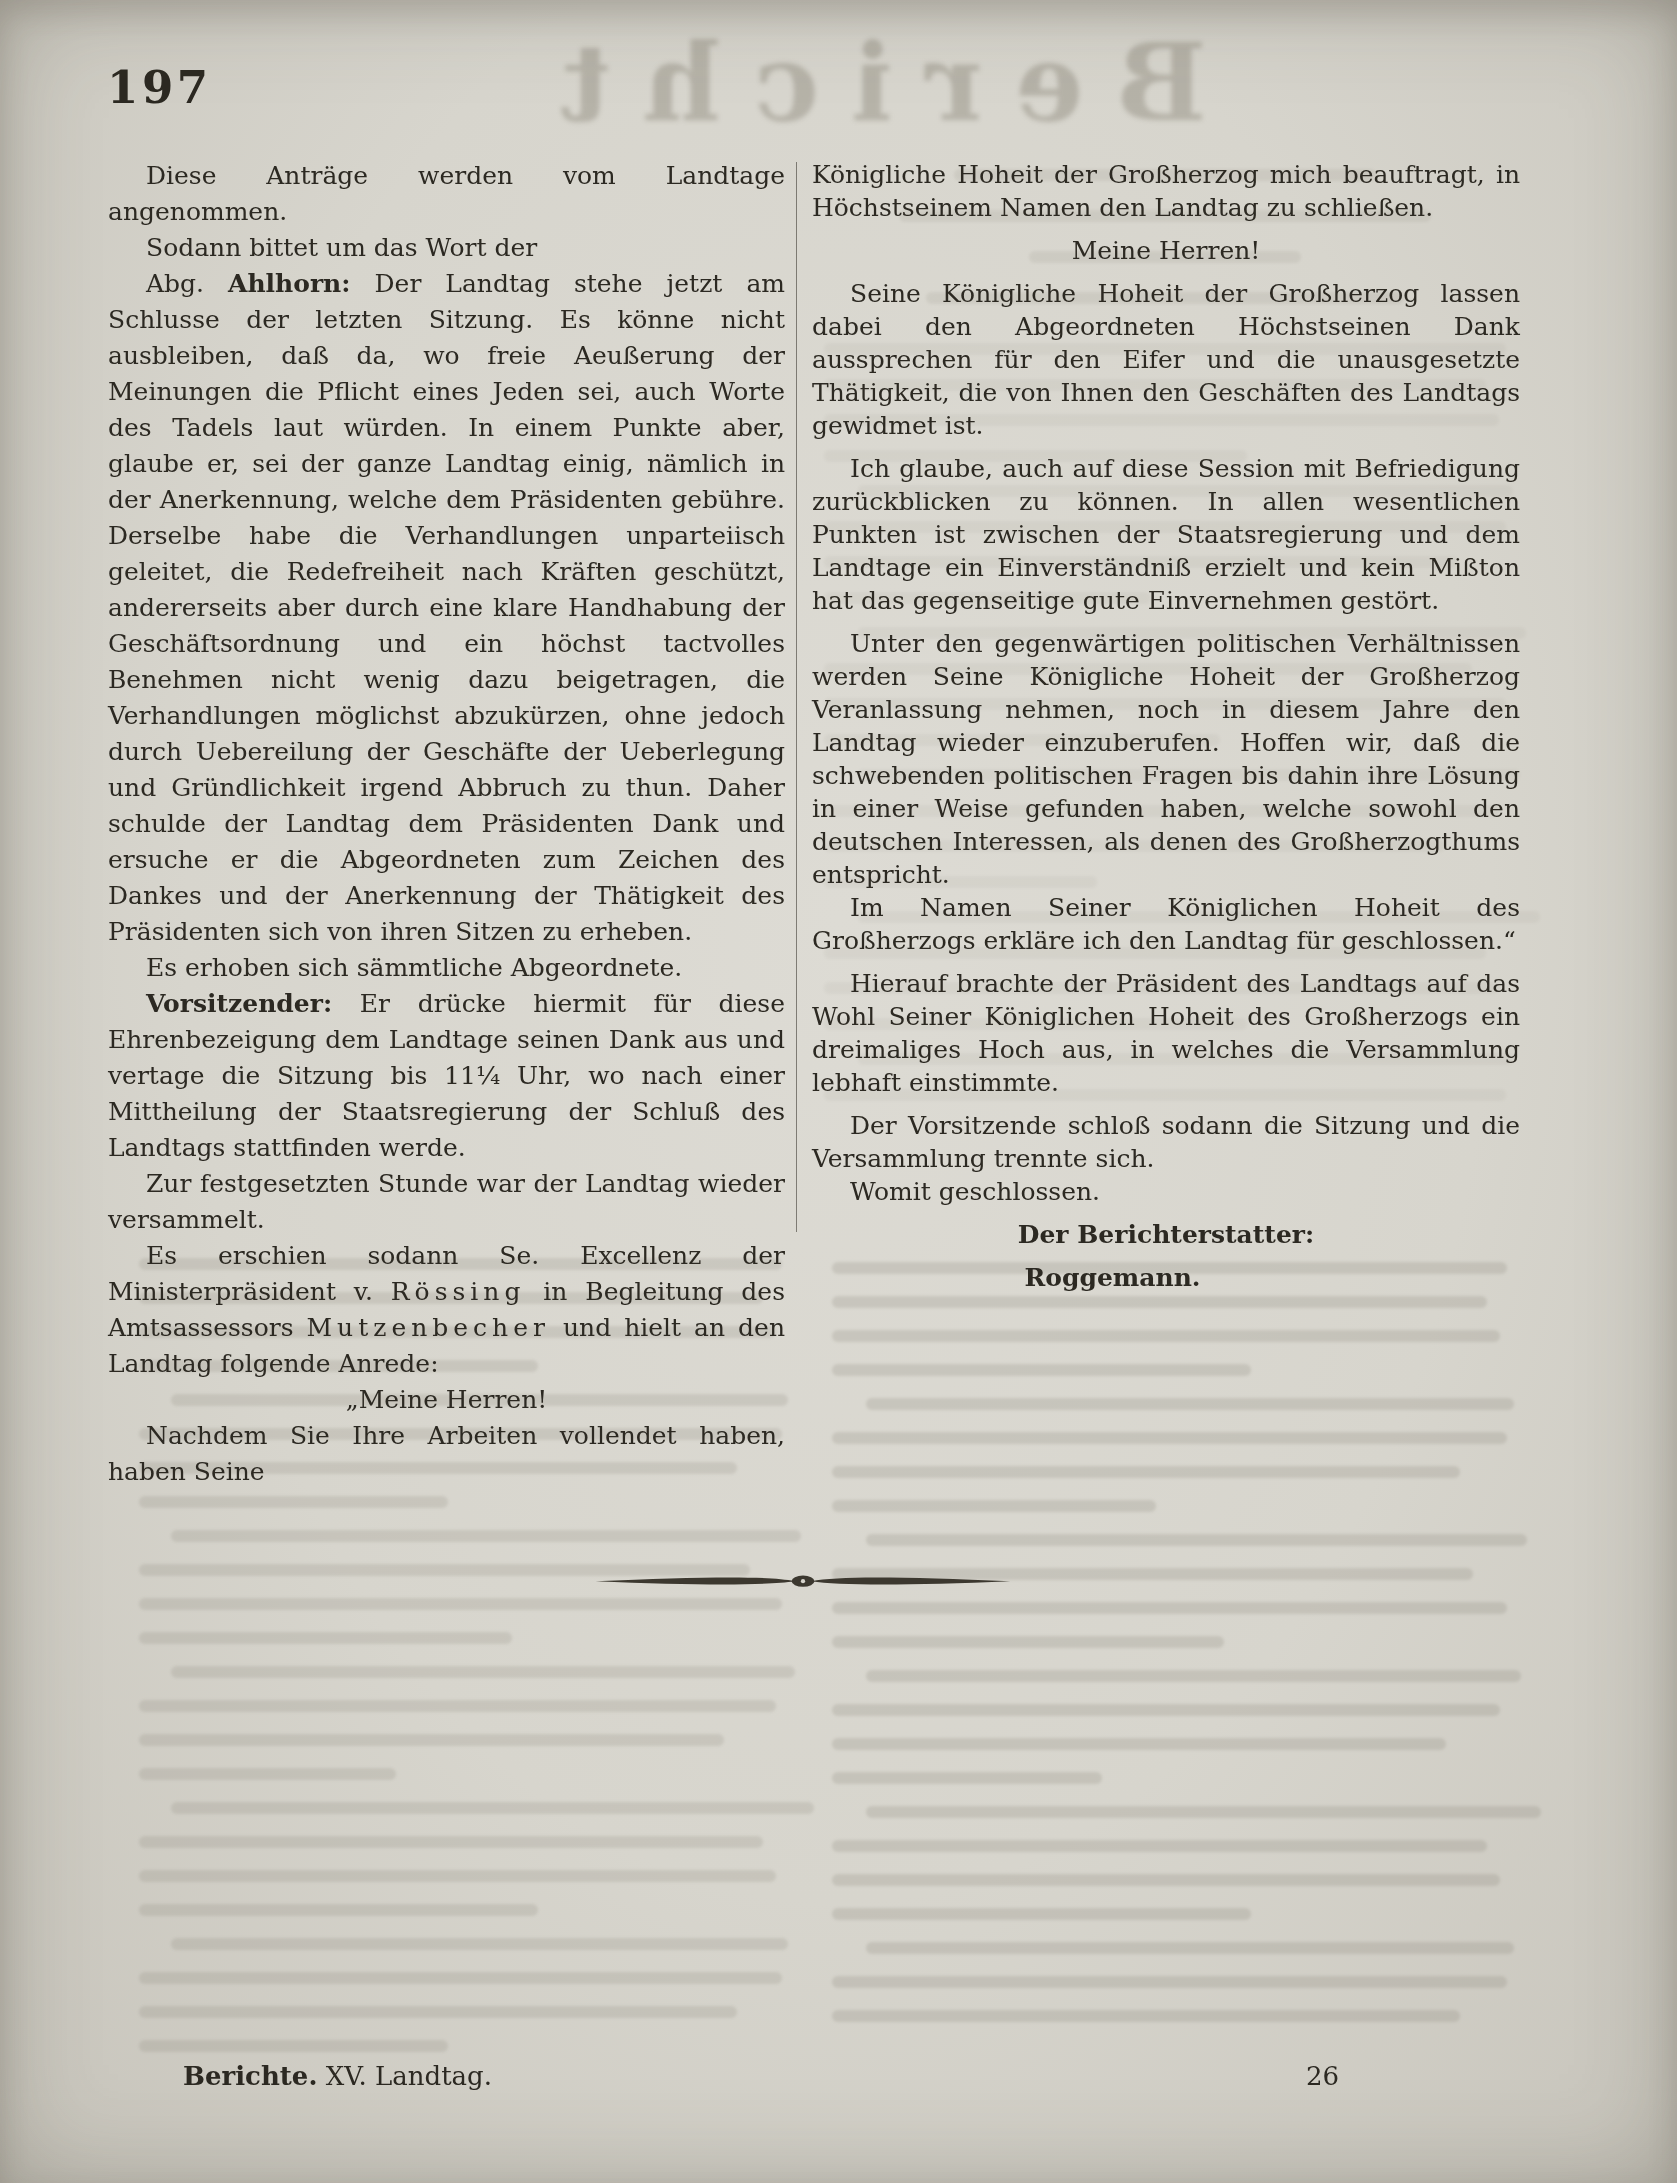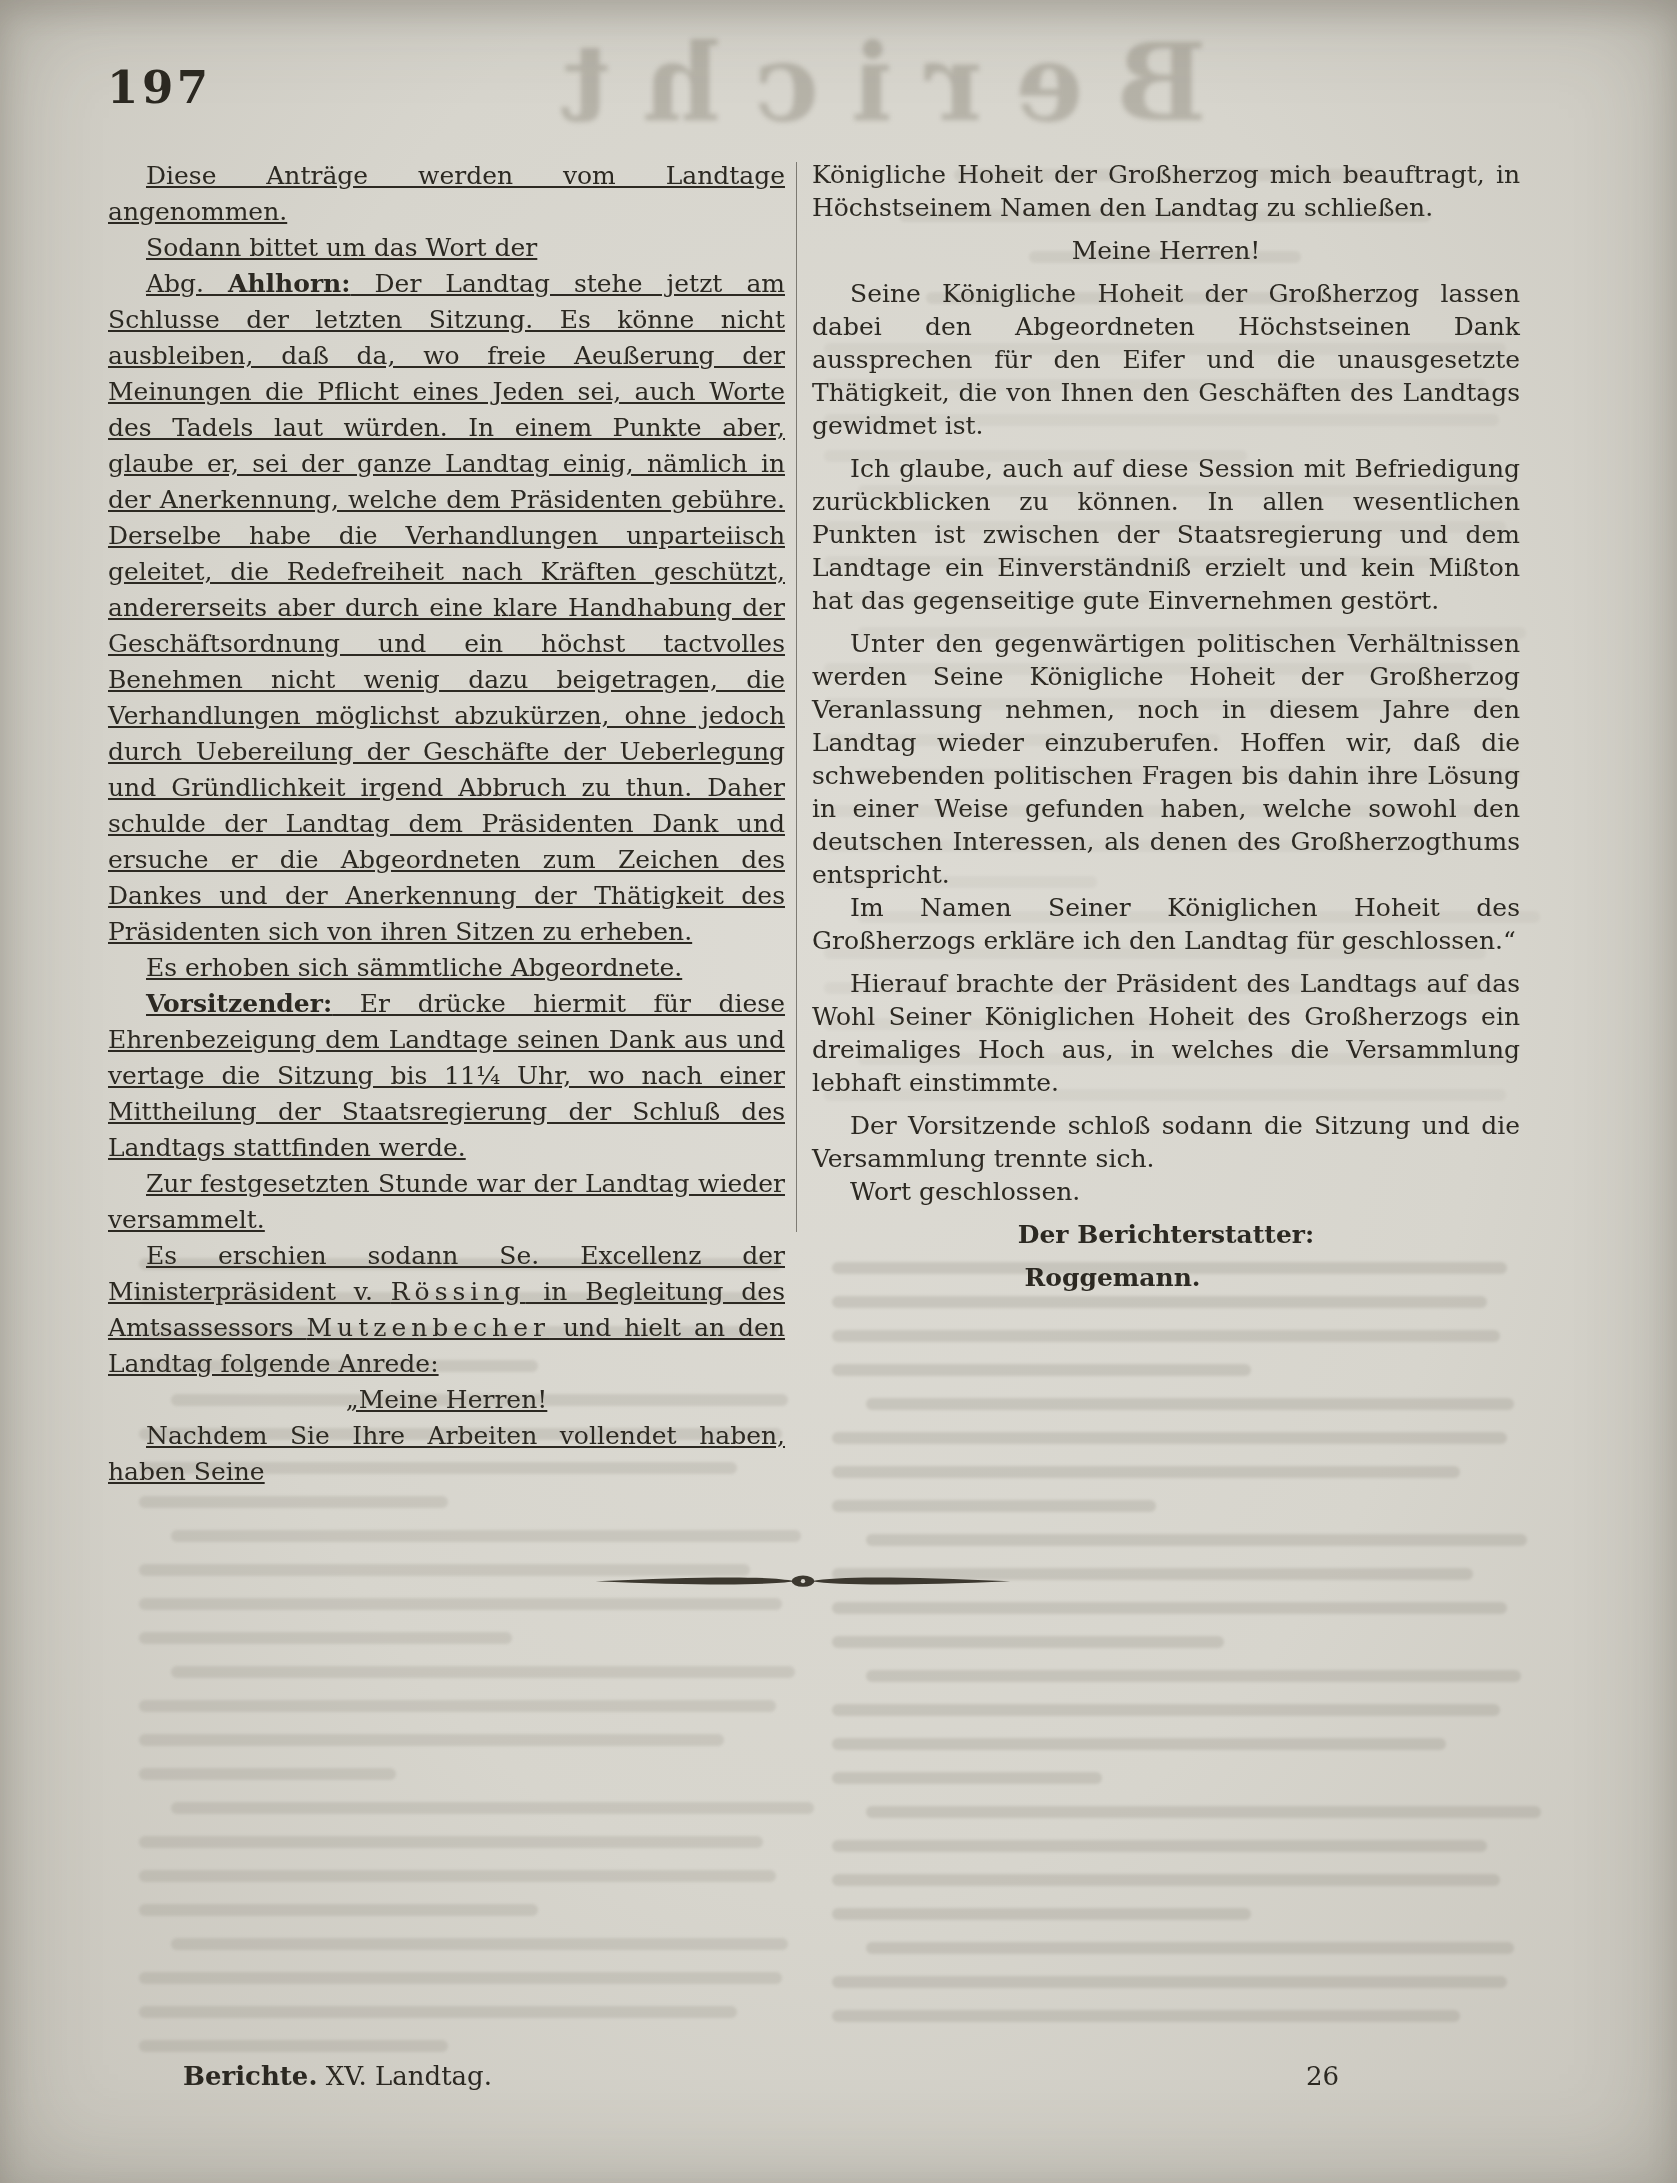--- a/index.html
+++ b/index.html
@@ -19,21 +19,21 @@
   }
   .pagenum{
     position:absolute;top:61px;left:107px;width:1414px;
     font-size:45px;font-weight:bold;letter-spacing:3.6px;z-index:2;
   }
   .col{position:absolute;top:158px;z-index:2;}
   .col-left{left:108px;width:677px;}
   .col-right{left:812px;width:708px;}
   .col-rule{position:absolute;left:796px;top:162px;width:1.4px;height:1070px;background:rgba(50,45,38,.55);z-index:2;}
   .para{margin:0;text-align:justify;font-size:25px;}
-  .col-left .para{line-height:36px;text-decoration:underline;}
+  .col-left .para{line-height:36px;}
   .col-right .para{line-height:33px;}
   .indent{text-indent:38px;}
   .center{text-align:center;text-indent:0;}
   .right{text-align:center;text-indent:0;padding-right:107px;}
   .gap{margin-top:10px;}
   .b{font-weight:bold;}
   .sp{letter-spacing:5px;}
   .ornament{position:absolute;left:590px;top:1567px;width:426px;height:28.4px;z-index:2;}
   .footer{position:absolute;top:2061px;left:0;width:1677px;font-size:26px;z-index:2;}
   .footer-left{position:absolute;left:183px;top:0;}
@@ -153,21 +153,21 @@
   <div class="col-rule"></div>
   <div class="col col-right">
       <p class="para"><span>Königliche Hoheit der Großherzog mich beauftragt, in Höchstseinem Namen den Landtag zu schließen.</span></p>
       <p class="para center gap"><span>Meine Herren!</span></p>
       <p class="para indent gap"><span>Seine Königliche Hoheit der Großherzog lassen dabei den Abgeordneten Höchstseinen Dank aussprechen für den Eifer und die unausgesetzte Thätigkeit, die von Ihnen den Geschäften des Landtags gewidmet ist.</span></p>
       <p class="para indent gap"><span>Ich glaube, auch auf diese Session mit Befriedigung zurückblicken zu können. In allen wesentlichen Punkten ist zwischen der Staatsregierung und dem Landtage ein Einverständniß erzielt und kein Mißton hat das gegenseitige gute Einvernehmen gestört.</span></p>
       <p class="para indent gap"><span>Unter den gegenwärtigen politischen Verhältnissen werden Seine Königliche Hoheit der Großherzog Veranlassung nehmen, noch in diesem Jahre den Landtag wieder einzuberufen. Hoffen wir, daß die schwebenden politischen Fragen bis dahin ihre Lösung in einer Weise gefunden haben, welche sowohl den deutschen Interessen, als denen des Großherzogthums entspricht.</span></p>
       <p class="para indent"><span>Im Namen Seiner Königlichen Hoheit des Großherzogs erkläre ich den Landtag für geschlossen.“</span></p>
       <p class="para indent gap"><span>Hierauf brachte der Präsident des Landtags auf das Wohl Seiner Königlichen Hoheit des Großherzogs ein dreimaliges Hoch aus, in welches die Versammlung lebhaft einstimmte.</span></p>
       <p class="para indent gap"><span>Der Vorsitzende schloß sodann die Sitzung und die Versammlung trennte sich.</span></p>
-      <p class="para indent"><span>Wort geschlossen.</span></p>
+      <p class="para indent"><span>Womit geschlossen.</span></p>
       <p class="para center gap"><span class="b">Der Berichterstatter:</span></p>
       <p class="para right gap"><span class="b">Roggemann.</span></p>
     </div>
 
   <svg class="ornament" viewBox="0 0 600 40" preserveAspectRatio="none">
     <path d="M8 20 C150 14, 250 12, 288 20 C250 26, 150 26, 8 20 Z" fill="#3c382f"></path>
     <path d="M592 20 C450 14, 350 12, 312 20 C350 26, 450 26, 592 20 Z" fill="#3c382f"></path>
     <ellipse cx="300" cy="20" rx="16" ry="8" fill="#3c382f"></ellipse>
     <circle cx="300" cy="20" r="3" fill="#d7d5cd"></circle>
   </svg>

